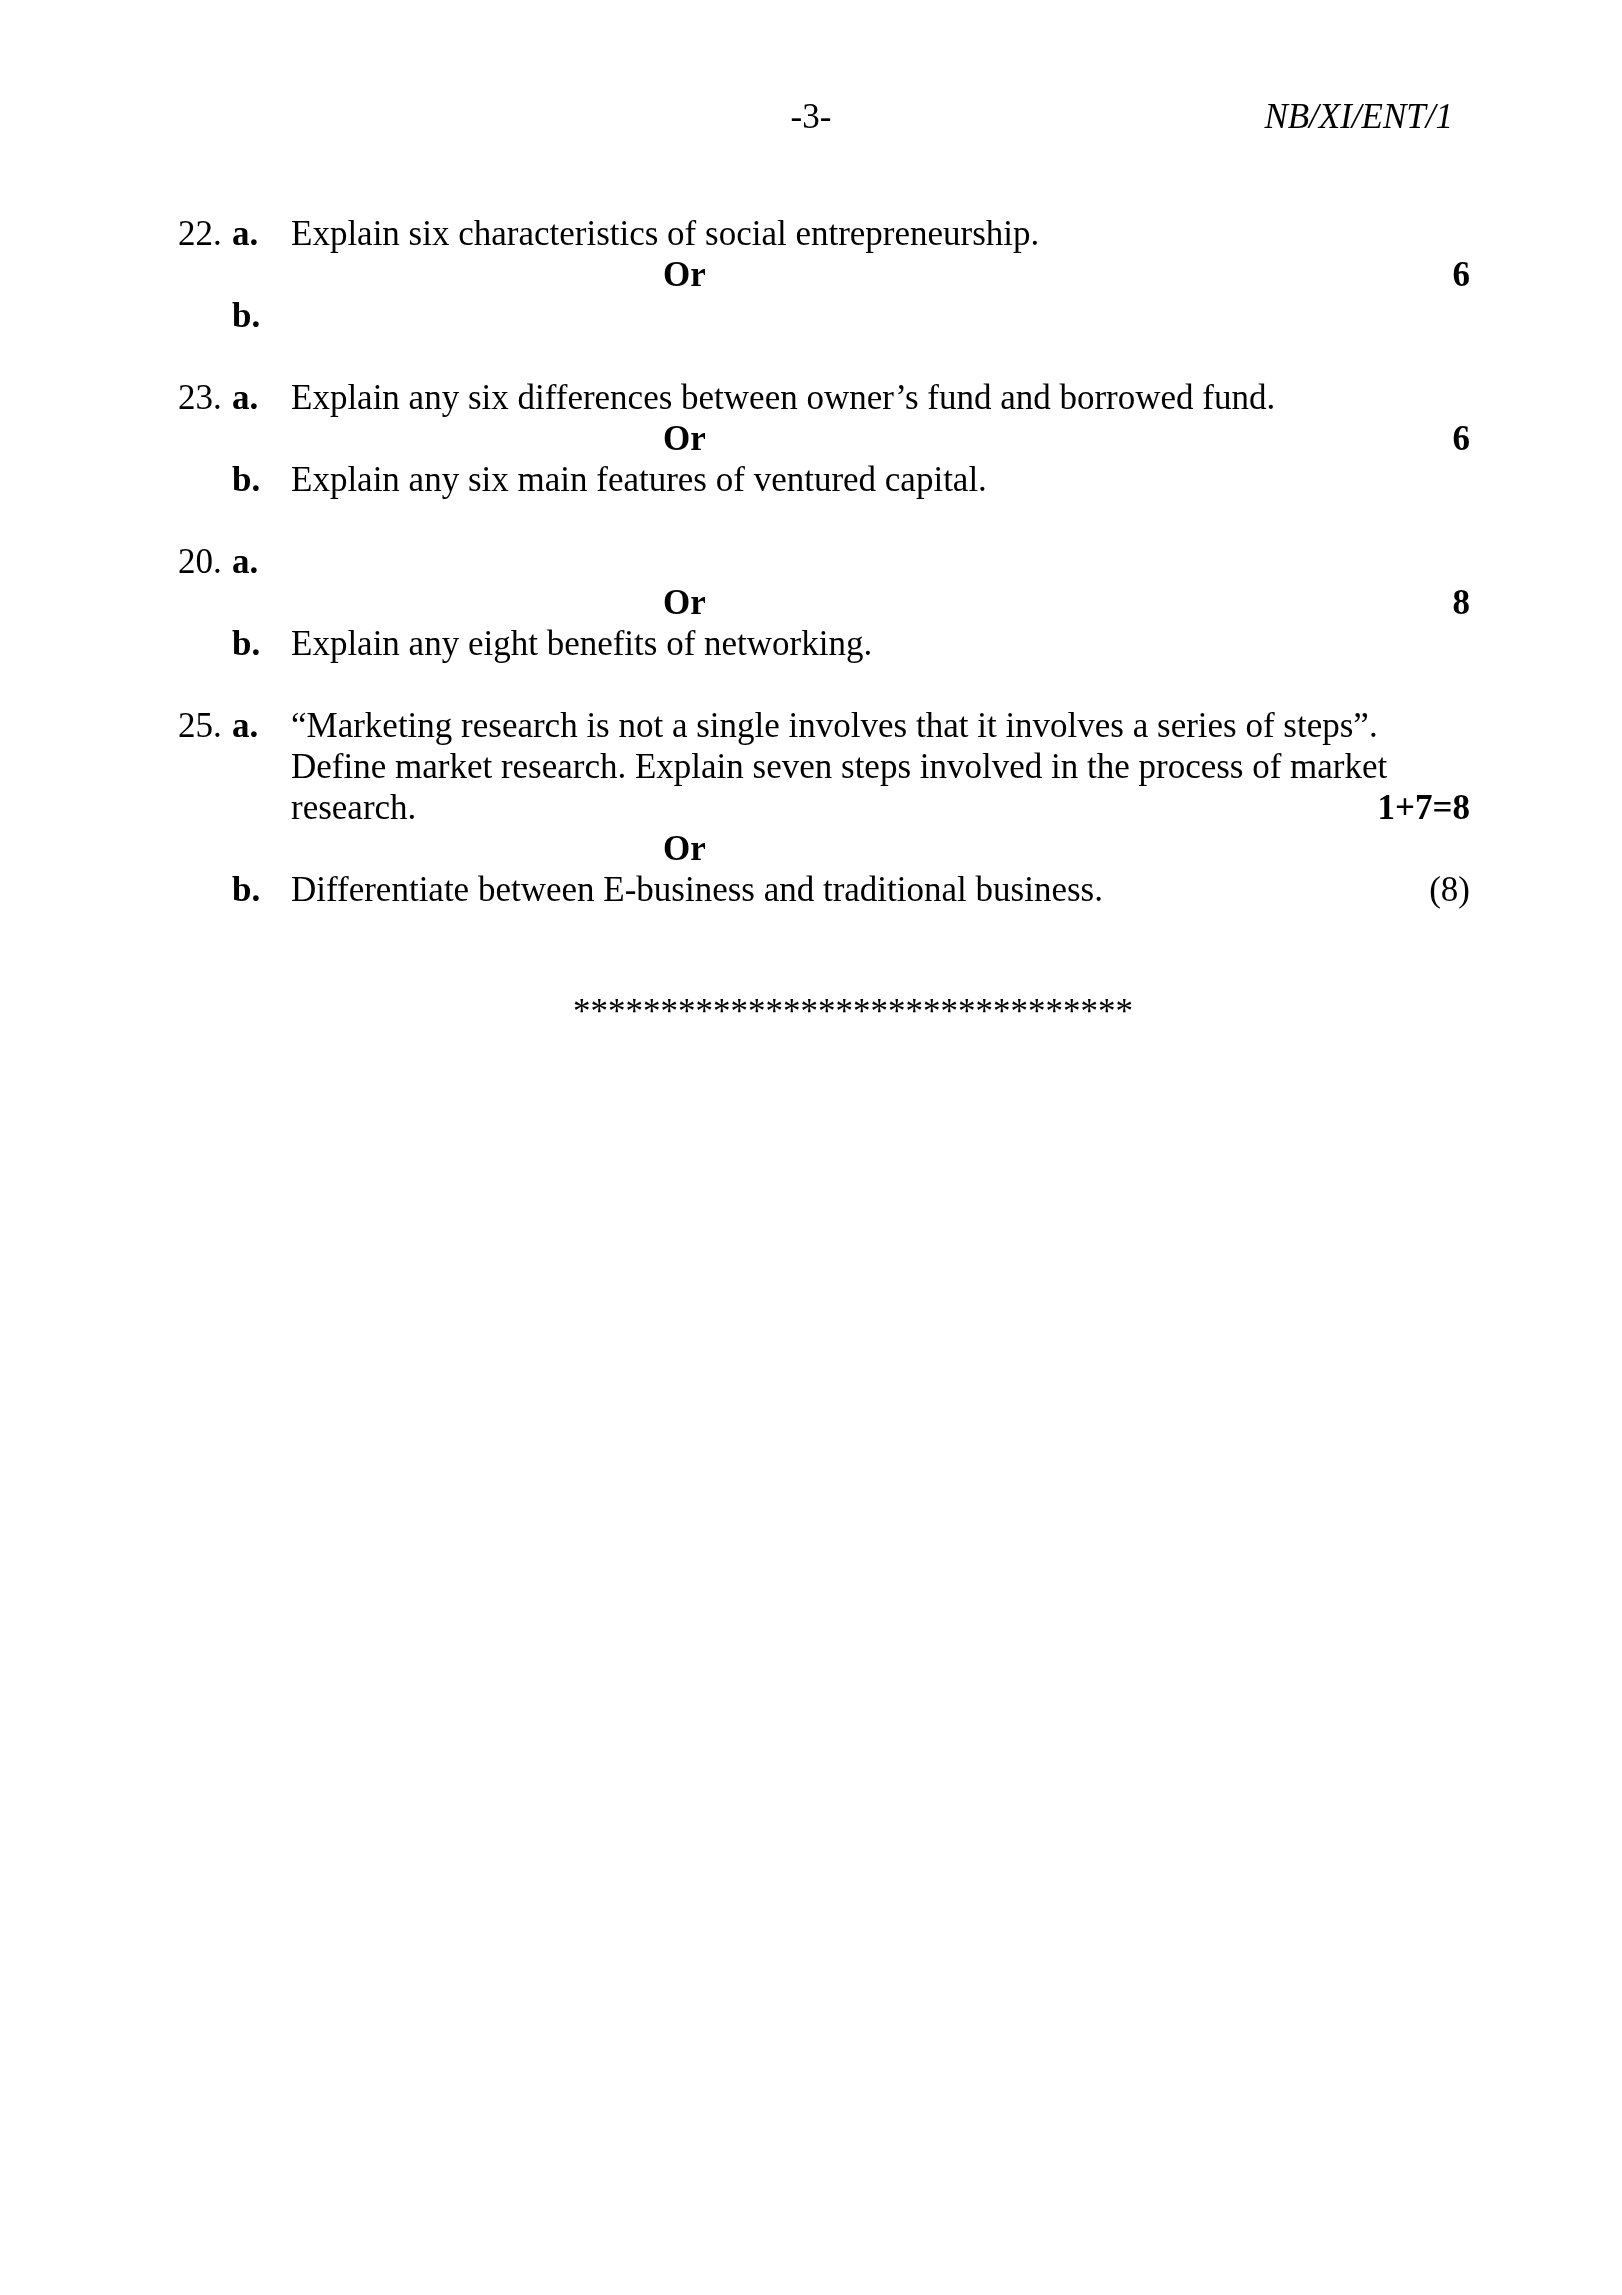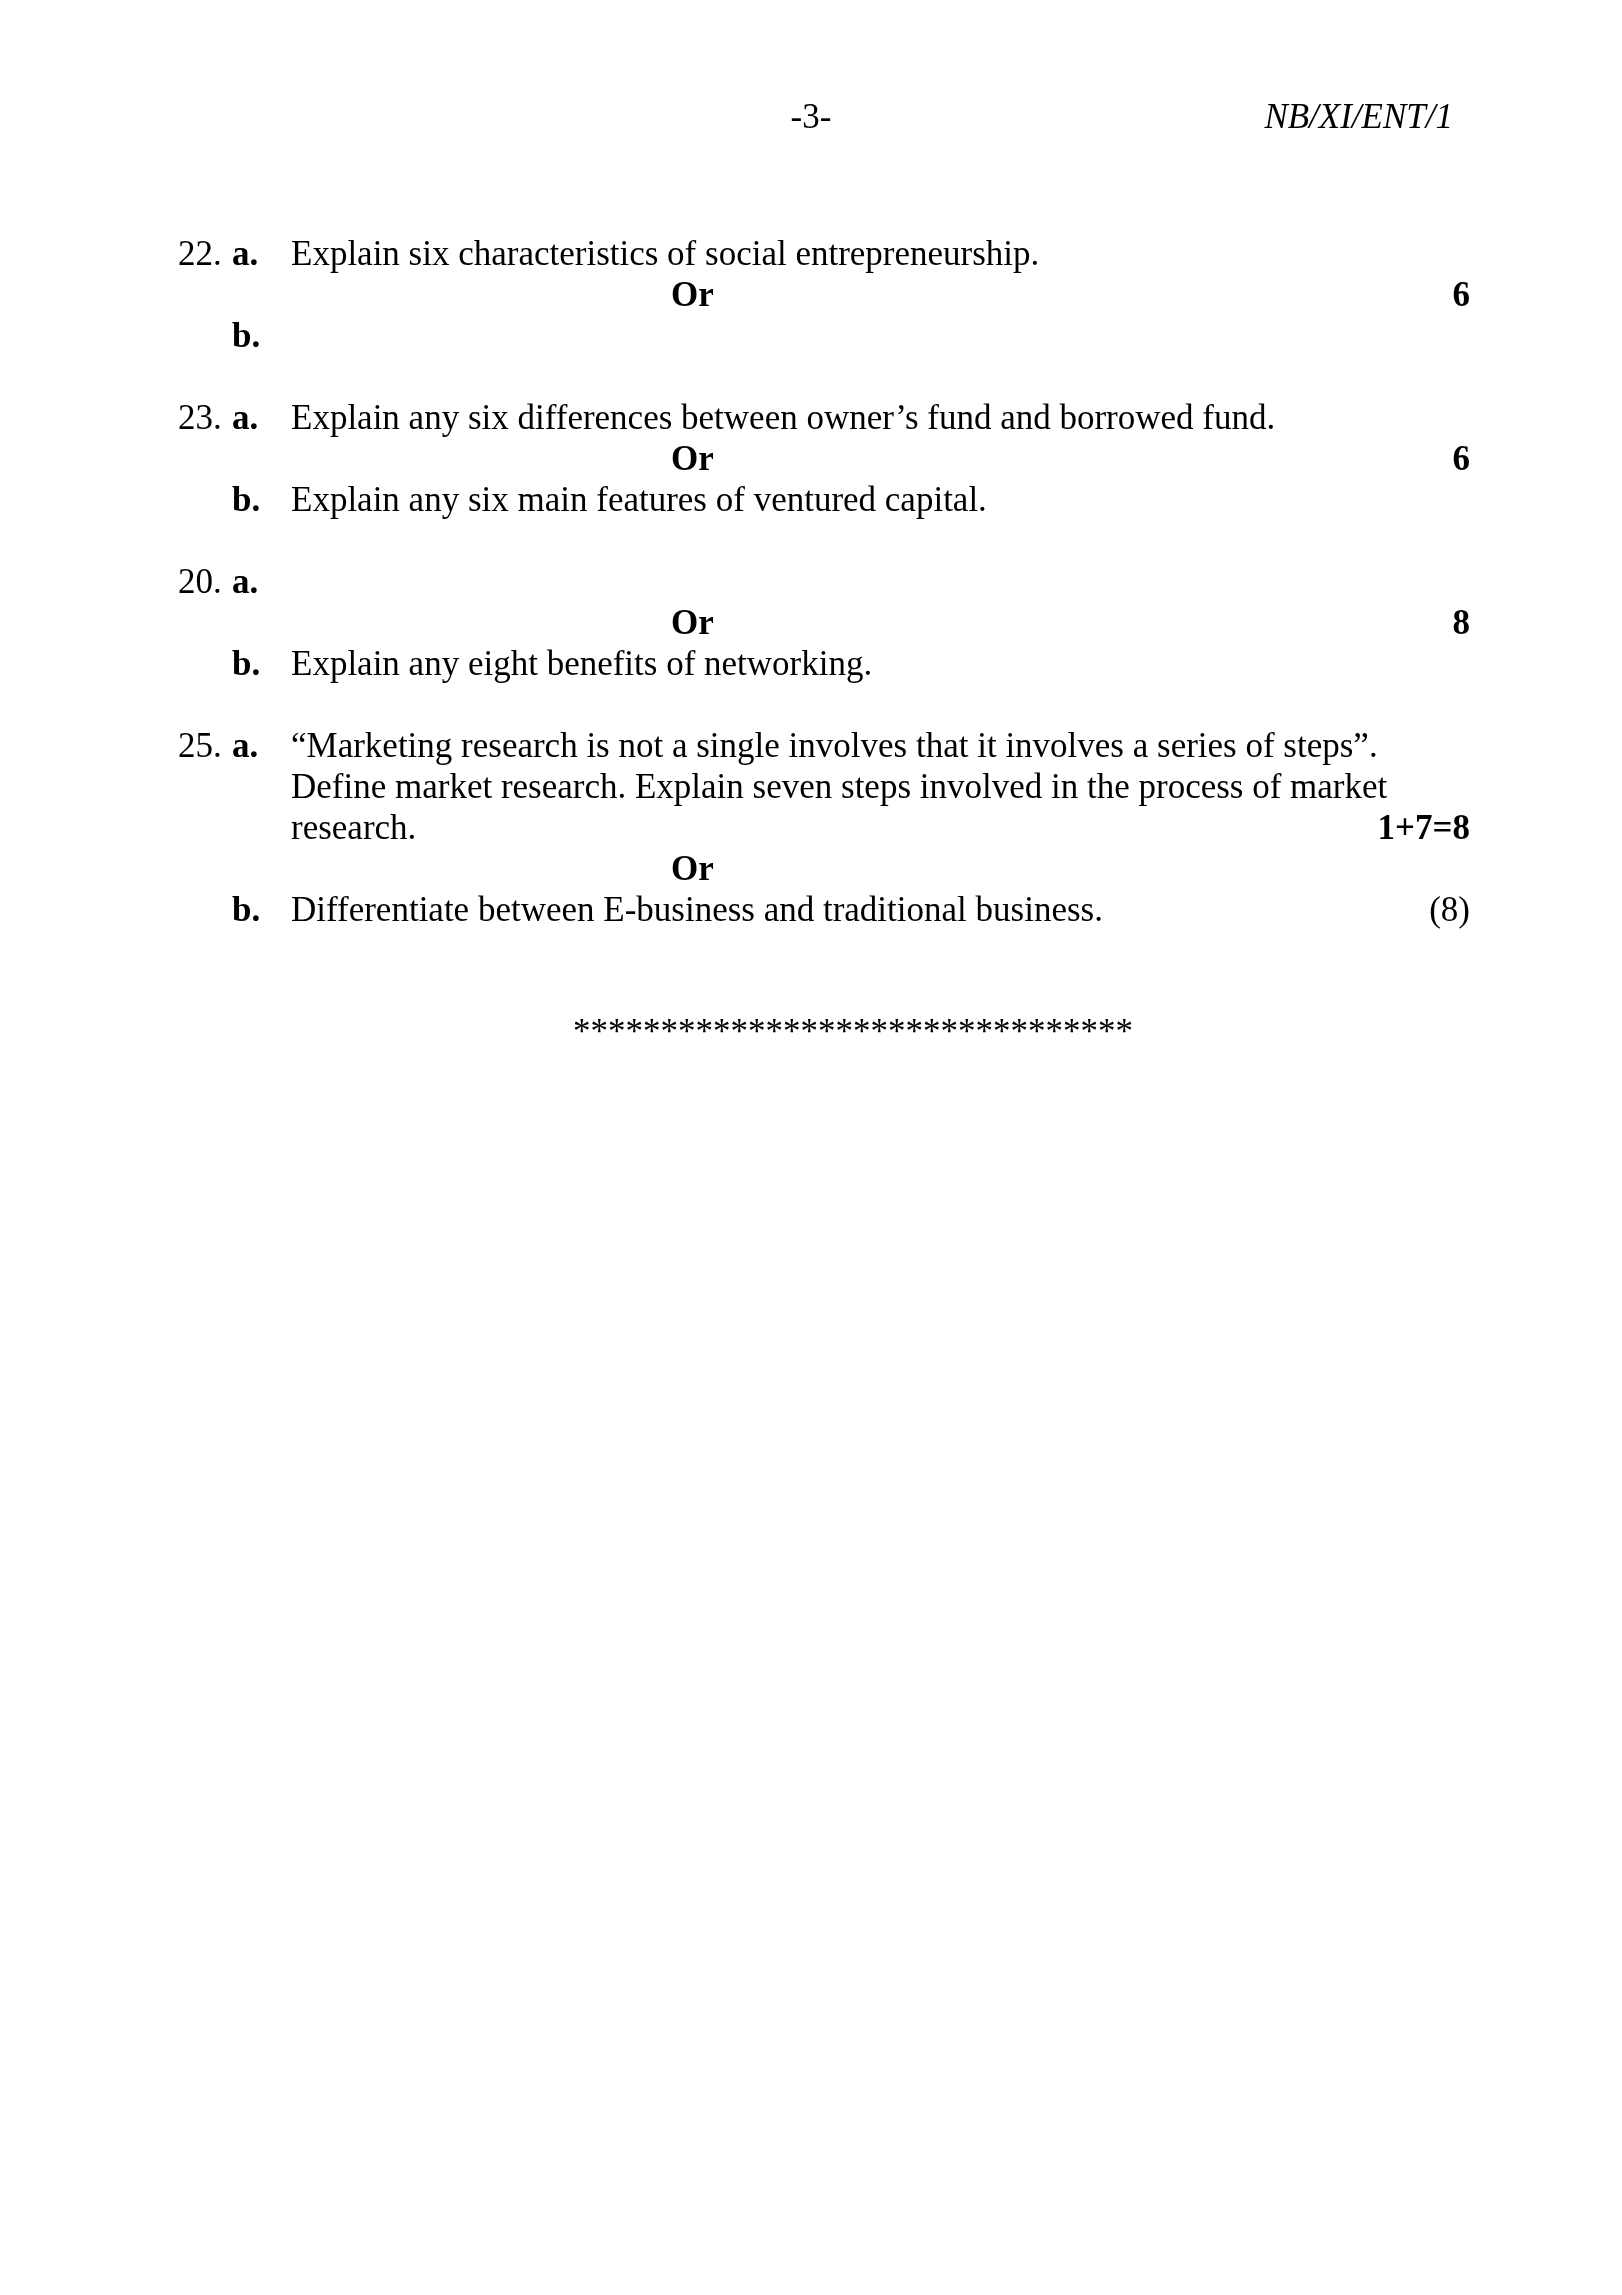--- a/index.html
+++ b/index.html
@@ -14,28 +14,28 @@
     font-size: 35px;
     line-height: 41px;
     box-sizing: border-box;
     padding-top: 96px;
     overflow: hidden;
   }
   .header-row { position: relative; height: 41px; }
   .page-num { position: absolute; left: 0; right: 0; text-align: center; }
   .paper-code { position: absolute; right: 169px; font-style: italic; margin-left: 48px; }
 
-  .questions { margin-top: 96px; }
+  .questions { margin-top: 76px; }
   .question { position: relative; }
   .question + .question { margin-top: 41px; text-decoration: underline; }
   .row { position: relative; height: 41px; white-space: nowrap; }
   .num    { position: absolute; left: 178px; }
   .letter { position: absolute; left: 232px; font-weight: bold; }
   .qtext  { position: absolute; left: 291px; }
-  .or     { position: absolute; left: 298px; width: 789px; text-align: center; font-weight: bold; }
+  .or     { position: absolute; left: 290px; width: 789px; text-align: center; font-weight: bold; }
   .mark   { position: absolute; right: 152px; font-weight: bold; }
   .mark.regular { font-weight: normal; }
 
   .footer-row { position: relative; margin-top: 81px; height: 41px; }
   .separator { position: absolute; left: 573px; letter-spacing: 0; }
 </style>
 </head>
 <body>
 
 <div class="page">

